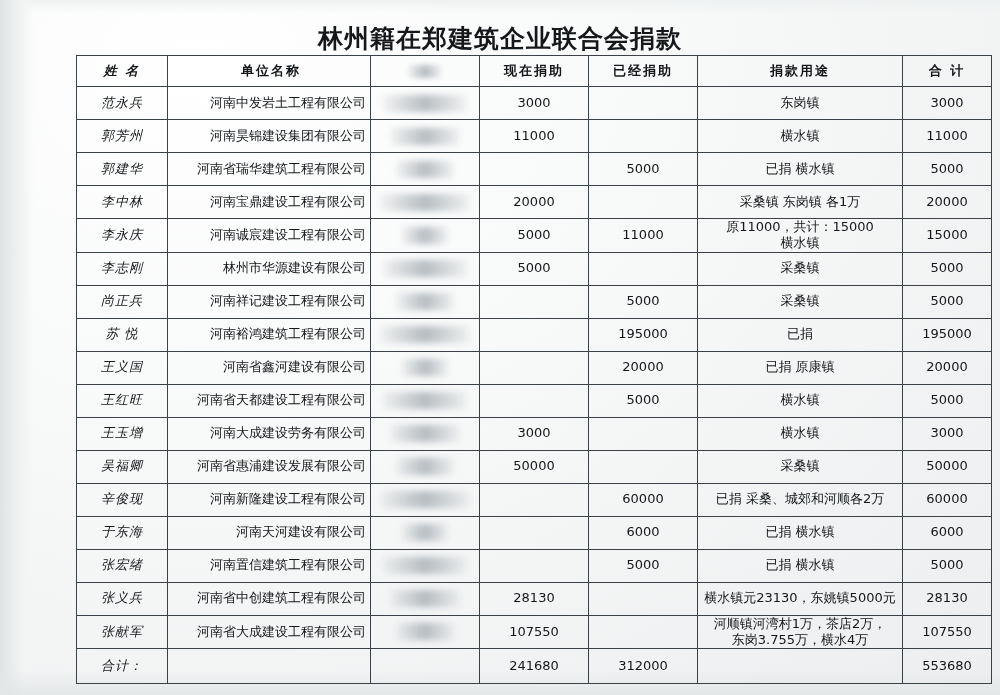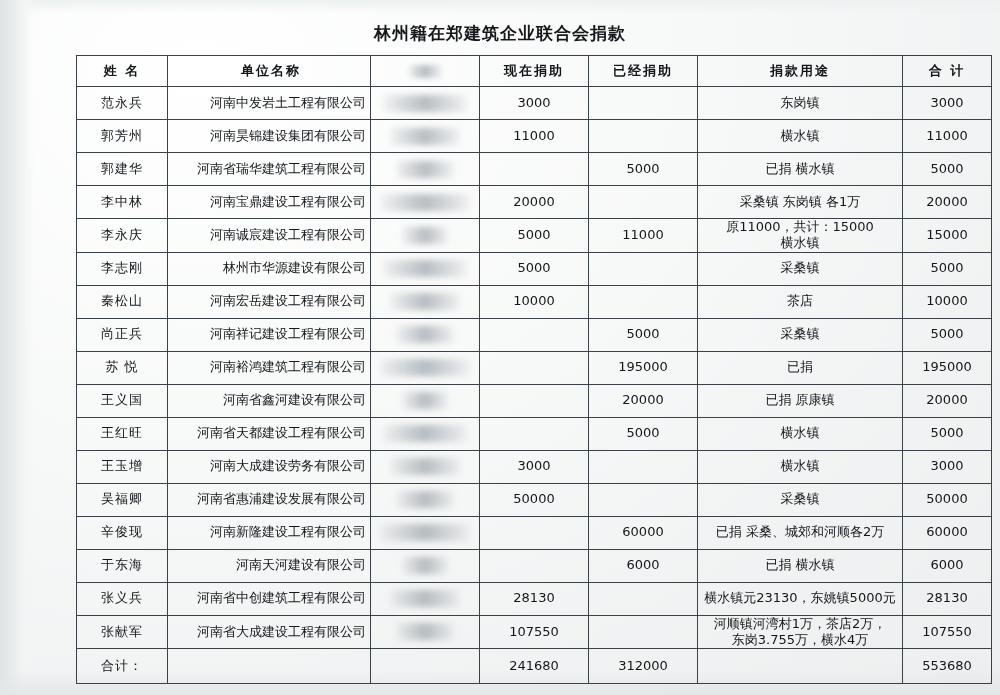--- a/index.html
+++ b/index.html
@@ -44,21 +44,21 @@
     background: linear-gradient(to bottom, #eef1f1 0%, rgba(255,255,255,0) 100%);
     pointer-events: none;
   }
 
   #doc-title {
     position: absolute;
     top: 22px;
     left: 0;
     width: 1000px;
     text-align: center;
-    font-size: 17px;
+    font-size: 25px;
     font-weight: bold;
     letter-spacing: 1px;
     color: #15181b;
     font-family: "DejaVu Serif", "Liberation Serif", serif;
   }
 
   #table-wrap {
     position: absolute;
     left: 76px;
     top: 55px;
@@ -83,21 +83,21 @@
   }
   table.donation th {
     height: 30px;
     font-weight: bold;
     text-align: center;
     letter-spacing: 2px;
   }
   table.donation td {
     height: 32px;
   }
-  .c-name    { width: 82px;  text-align: center; letter-spacing: 1px; }
+  .c-name    { width: 82px;  text-align: center; letter-spacing: 1px; font-style: italic; }
   .c-company { width: 190px; text-align: right; padding-left: 8px !important; }
   .c-blur    { width: 100px; text-align: center; }
   .c-now     { width: 100px; text-align: center; }
   .c-already { width: 100px; text-align: center; }
   .c-purpose { width: 196px; text-align: center; margin-left: 40px; }
   .c-total   { width: 80px;  text-align: center; margin-left: 43px; }
 
   
   .blurbar {
     display: block;
@@ -209,31 +209,20 @@
             <td class="c-company">林州市华源建设有限公司</td>
             <td class="c-blur">
               <span class="blurbar w1"></span>
             </td>
             <td class="c-now">5000</td>
             <td class="c-already"></td>
             <td class="c-purpose">采桑镇</td>
             <td class="c-total">5000</td>
           </tr>
           <tr>
-            <td class="c-name">秦松山</td>
-            <td class="c-company">河南宏岳建设工程有限公司</td>
-            <td class="c-blur">
-              <span class="blurbar w2"></span>
-            </td>
-            <td class="c-now">10000</td>
-            <td class="c-already"></td>
-            <td class="c-purpose">茶店</td>
-            <td class="c-total">10000</td>
-          </tr>
-          <tr>
             <td class="c-name">尚正兵</td>
             <td class="c-company">河南祥记建设工程有限公司</td>
             <td class="c-blur">
               <span class="blurbar w3"></span>
             </td>
             <td class="c-now"></td>
             <td class="c-already">5000</td>
             <td class="c-purpose">采桑镇</td>
             <td class="c-total">5000</td>
           </tr>
@@ -306,20 +295,31 @@
           <tr>
             <td class="c-name">于东海</td>
             <td class="c-company">河南天河建设有限公司</td>
             <td class="c-blur">
               <span class="blurbar w5"></span>
             </td>
             <td class="c-now"></td>
             <td class="c-already">6000</td>
             <td class="c-purpose">已捐 横水镇</td>
             <td class="c-total">6000</td>
+          </tr>
+          <tr>
+            <td class="c-name">张宏绪</td>
+            <td class="c-company">河南置信建筑工程有限公司</td>
+            <td class="c-blur">
+              <span class="blurbar w1"></span>
+            </td>
+            <td class="c-now"></td>
+            <td class="c-already">5000</td>
+            <td class="c-purpose">已捐 横水镇</td>
+            <td class="c-total">5000</td>
           </tr>
           <tr>
             <td class="c-name">张义兵</td>
             <td class="c-company">河南省中创建筑工程有限公司</td>
             <td class="c-blur">
               <span class="blurbar w2"></span>
             </td>
             <td class="c-now">28130</td>
             <td class="c-already"></td>
             <td class="c-purpose">横水镇元23130，东姚镇5000元</td>

